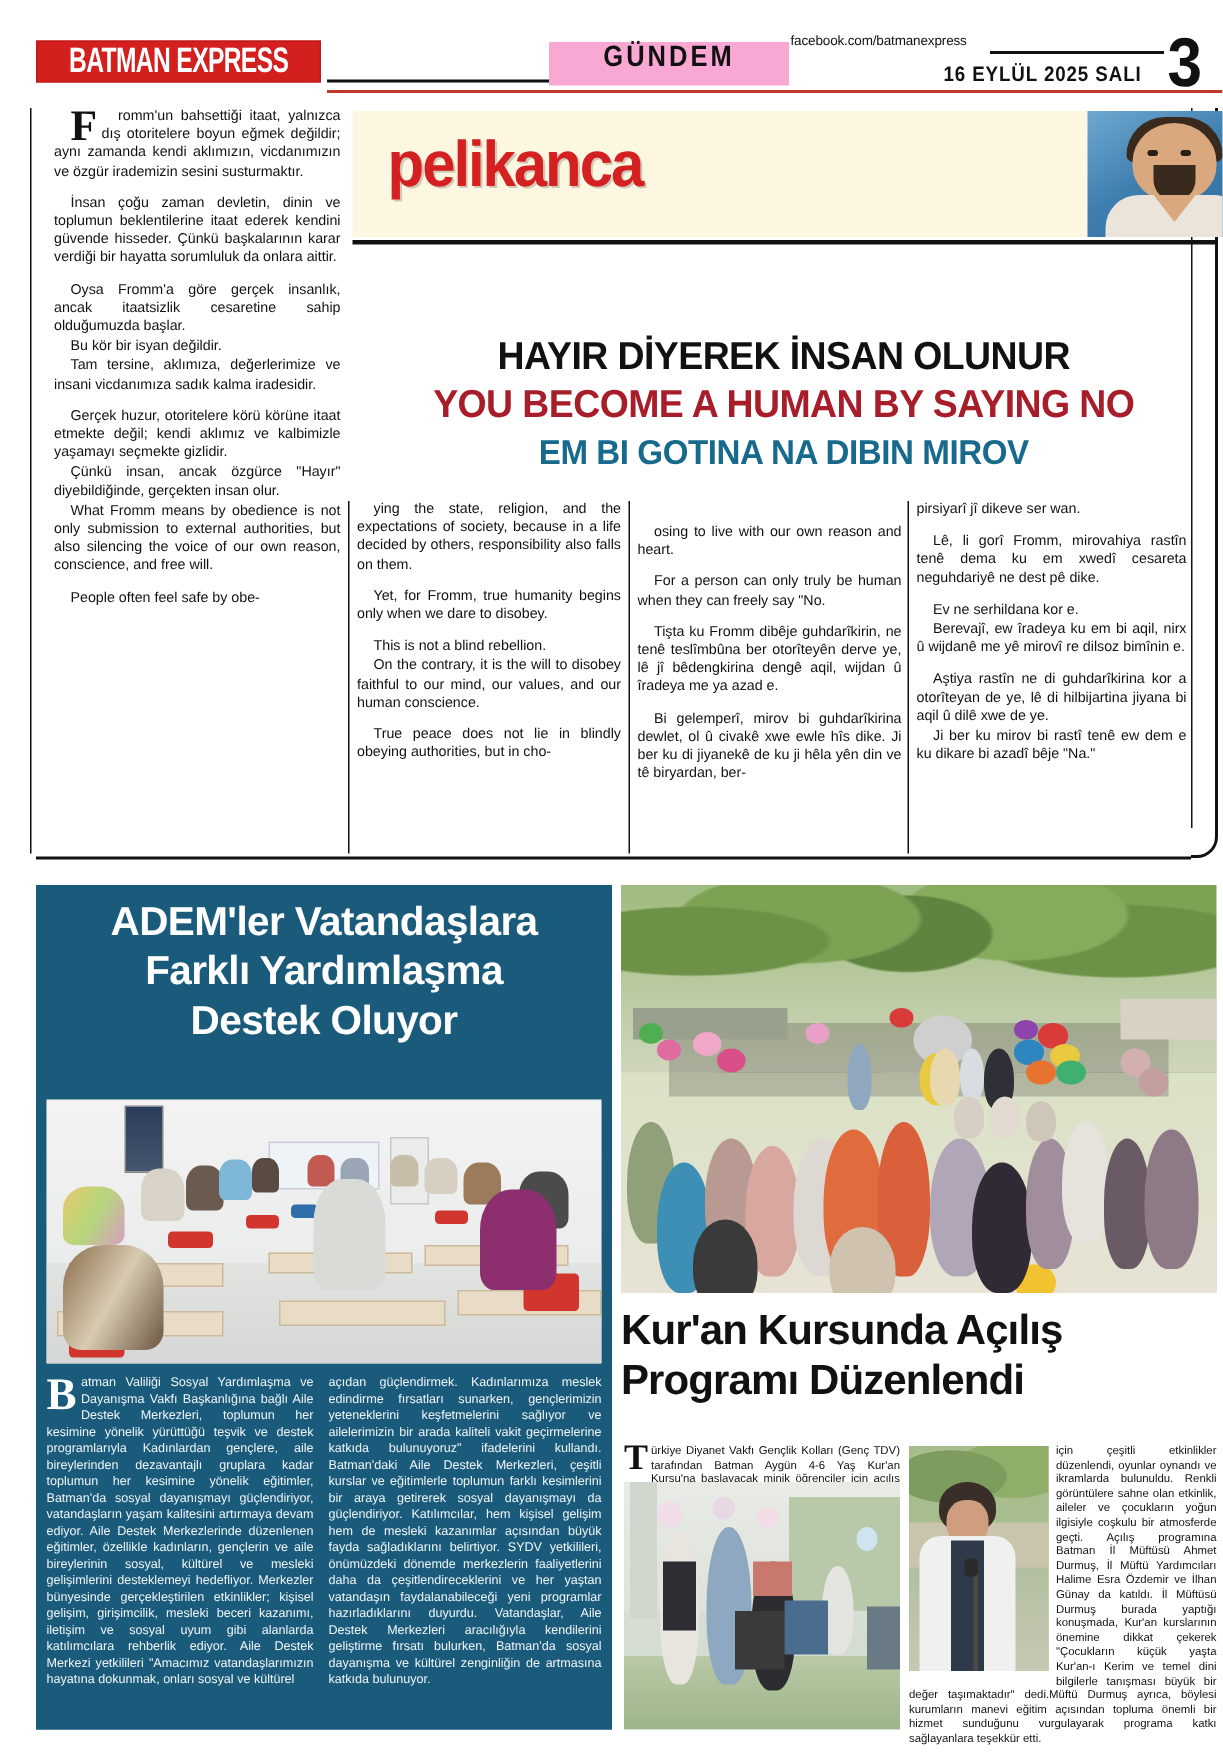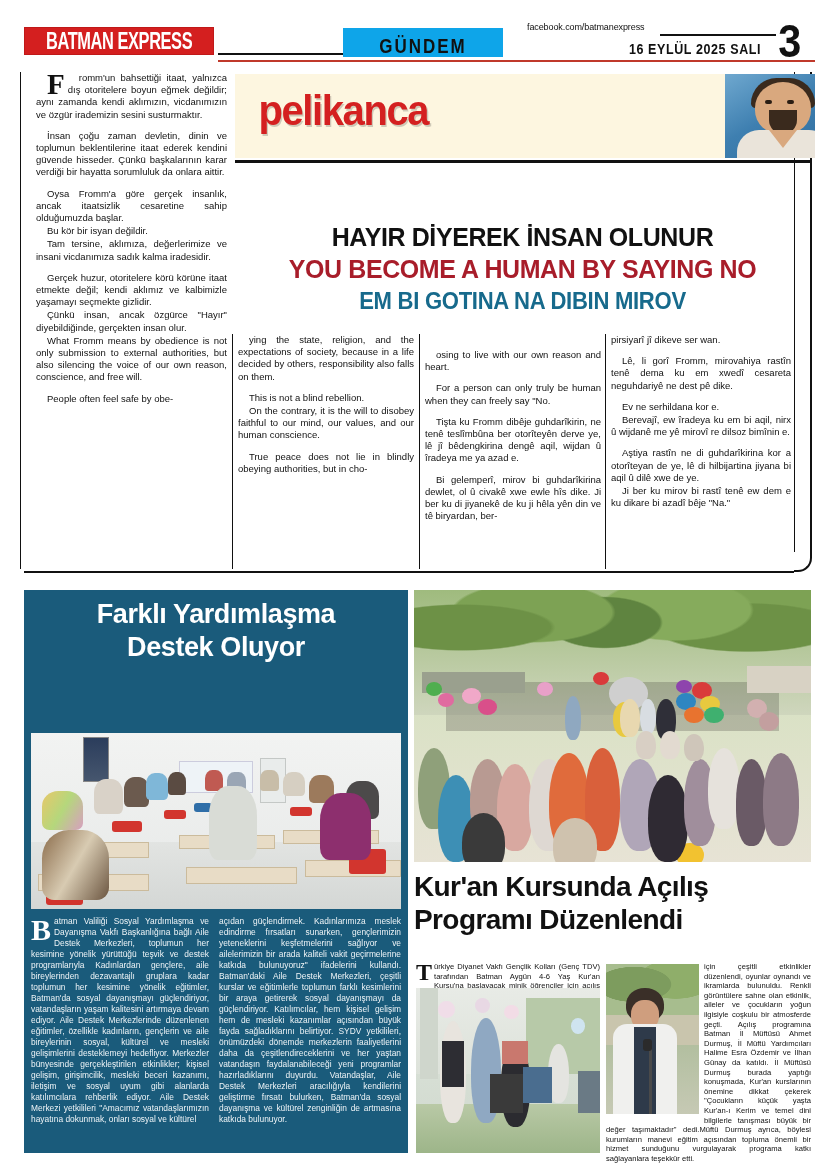--- a/index.html
+++ b/index.html
@@ -31,23 +31,23 @@
   }
   .mast-rule-left {
     position:absolute; left:218px; top:53px; width:190px; height:2px;
     background:#111;
   }
   .mast-rule-red {
     position:absolute; left:218px; top:60px; width:597px; height:2px;
     background:#c0392b;
   }
   .mast-section {
-    position:absolute; left:343px; top:28px; width:160px; height:29px;
-    background:#0ea5e9;
-    display:flex; align-items:flex-end; justify-content:center;
+    position:absolute; left:366px; top:28px; width:160px; height:29px;
+    background:#f9a8d4;
+    display:flex; align-items:flex-start; justify-content:center;
   }
   .mast-section span {
     font-size:17px; font-weight:600; letter-spacing:2px; color:#111;
     transform:scaleY(1.15);
   }
   .mast-fb {
     position:absolute; left:527px; top:22px;
     font-size:9px; color:#111; letter-spacing:-0.1px;
   }
   .mast-dateline-rule {
@@ -308,20 +308,21 @@
 
 </div>
 <div class="pel-rule"></div>
 
 <div class="hl-tr">HAYIR DİYEREK İNSAN OLUNUR</div>
 <div class="hl-en">YOU BECOME A HUMAN BY SAYING NO</div>
 <div class="hl-ku">EM BI GOTINA NA DIBIN MIROV</div>
 
 <div class="art1-col1 colbox">
   <p>ying the state, religion, and the expectations of society, because in a life decided by others, responsibility also falls on them.</p>
+  <p>Yet, for Fromm, true humanity begins only when we dare to disobey.</p>
   <p class="tight">This is not a blind rebellion.</p>
   <p>On the contrary, it is the will to disobey faithful to our mind, our values, and our human conscience.</p>
   <p>True peace does not lie in blindly obeying authorities, but in cho-</p>
 </div>
 
 <div class="art1-col2 colbox">
   <p>osing to live with our own reason and heart.</p>
   <p>For a person can only truly be human when they can freely say "No.</p>
   <p>Tişta ku Fromm dibêje guhdarîkirin, ne tenê teslîmbûna ber otorîteyên derve ye, lê jî bêdengkirina dengê aqil, wijdan û îradeya me ya azad e.</p>
   <p>Bi gelemperî, mirov bi guhdarîkirina dewlet, ol û civakê xwe ewle hîs dike. Ji ber ku di jiyanekê de ku ji hêla yên din ve tê biryardan, ber-</p>
@@ -331,20 +332,21 @@
   <p style="text-indent:0">pirsiyarî jî dikeve ser wan.</p>
   <p>Lê, li gorî Fromm, mirovahiya rastîn tenê dema ku em xwedî cesareta neguhdariyê ne dest pê dike.</p>
   <p class="tight">Ev ne serhildana kor e.</p>
   <p>Berevajî, ew îradeya ku em bi aqil, nirx û wijdanê me yê mirovî re dilsoz bimînin e.</p>
   <p class="tight">Aştiya rastîn ne di guhdarîkirina kor a otorîteyan de ye, lê di hilbijartina jiyana bi aqil û dilê xwe de ye.</p>
   <p>Ji ber ku mirov bi rastî tenê ew dem e ku dikare bi azadî bêje "Na."</p>
 </div>
 
 <div class="adem-box"></div>
 <div class="adem-hl">
+  <div>ADEM'ler Vatandaşlara</div>
   <div>Farklı Yardımlaşma</div>
   <div>Destek Oluyor</div>
 </div>
 
 <div class="adem-photo">
   <div class="scene blur">
     <div class="cls-wall"></div>
     <div class="cls-floor"></div>
     <div class="cls-portrait"></div>
     <div class="cls-board"></div>

